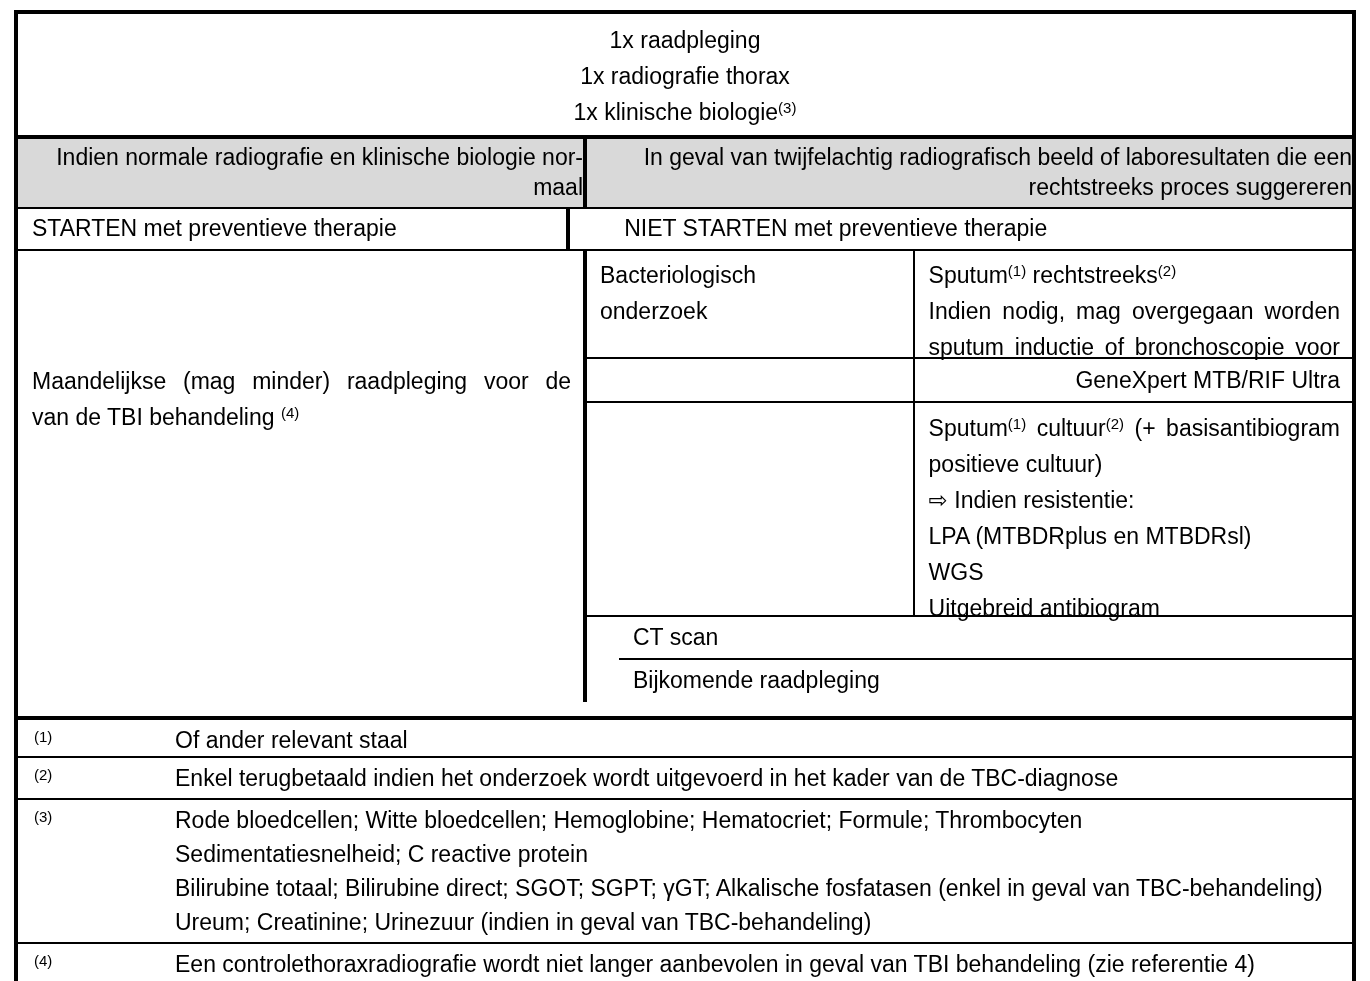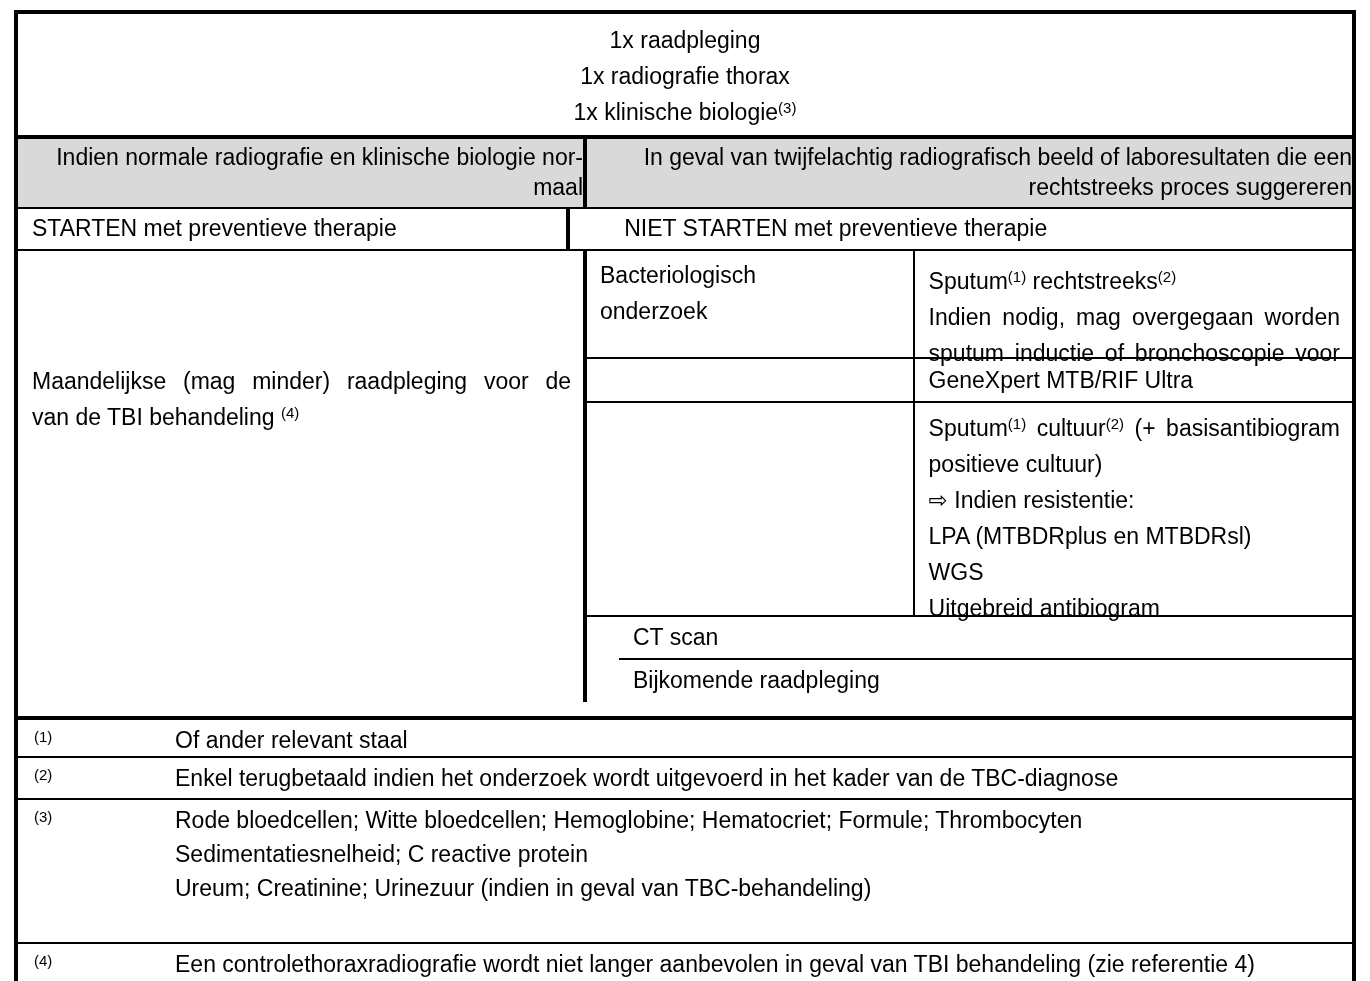--- a/index.html
+++ b/index.html
@@ -35,23 +35,23 @@
   .grayrow { border-bottom: 2px solid #000; }
   .actionrow { border-bottom: 2px solid #000; gap: 40px; }
   .actionrow .cell-l, .actionrow .cell-r {
     height: 40px; padding: 1px 12px 0 14px;
   }
   
   .mainrow .cell-l { padding: 112px 12px 0 14px; height: 451px; }
   .nested { display: flex; flex-direction: column; }
   .nrow { display: flex; border-bottom: 2px solid #000; }
   .nleft { width: 353px; border-right: 2px solid #000; padding: 6px 10px 0 13px; }
-  .nright { width: 472px; padding: 12px 12px 0 14px; }
+  .nright { width: 472px; padding: 6px 12px 0 14px; }
   .n4a { height: 108px; }
-  .n4b { height: 44px; }
+  .n4b { height: 44px; text-align: right; }
   .n4b .nright { padding-top: 3px; }
   .n4c { height: 214px; }
   .n4c .nright { padding-top: 7px; }
   .nfull { height: 43px; padding: 2px 12px 0 14px; border-bottom: 2px solid #000; margin-left: 32px; }
   .nfull.last { height: 56px; border-bottom: none; }
   
   .fnsection { border-top: 4px solid #000; }
   .fnrow { display: flex; border-bottom: 2px solid #000; }
   .fnrow.last { border-bottom: none; }
   .fnmark { width: 157px; padding: 7px 0 0 16px; font-size: 15px; line-height: 20px; }
@@ -149,20 +149,21 @@
       <div class="fntext">
         <div>Enkel terugbetaald indien het onderzoek wordt uitgevoerd in het kader van de TBC-diagnose</div>
       </div>
     </div>
 
     <div class="fnrow fn3">
       <div class="fnmark">(3)</div>
       <div class="fntext">
         <div>Rode bloedcellen; Witte bloedcellen; Hemoglobine; Hematocriet; Formule; Thrombocyten</div>
         <div>Sedimentatiesnelheid; C reactive protein</div>
+        <div>Bilirubine totaal; Bilirubine direct; SGOT; SGPT; γGT; Alkalische fosfatasen (enkel in geval van TBC-behandeling)</div>
         <div>Ureum; Creatinine; Urinezuur (indien in geval van TBC-behandeling)</div>
       </div>
     </div>
 
     <div class="fnrow fn4 last">
       <div class="fnmark">(4)</div>
       <div class="fntext">
         <div>Een controlethoraxradiografie wordt niet langer aanbevolen in geval van TBI behandeling (zie referentie 4)</div>
       </div>
     </div>

